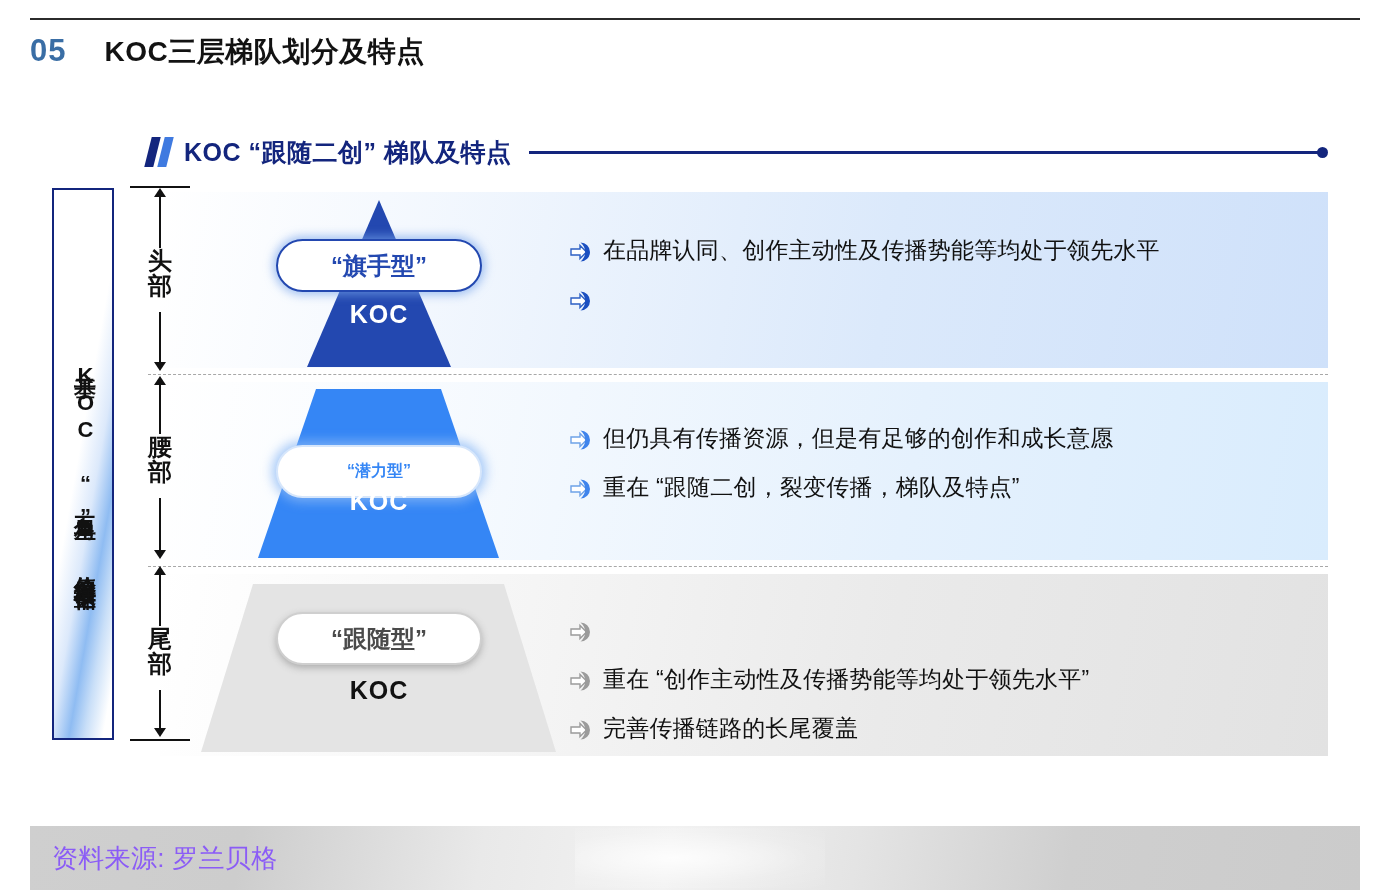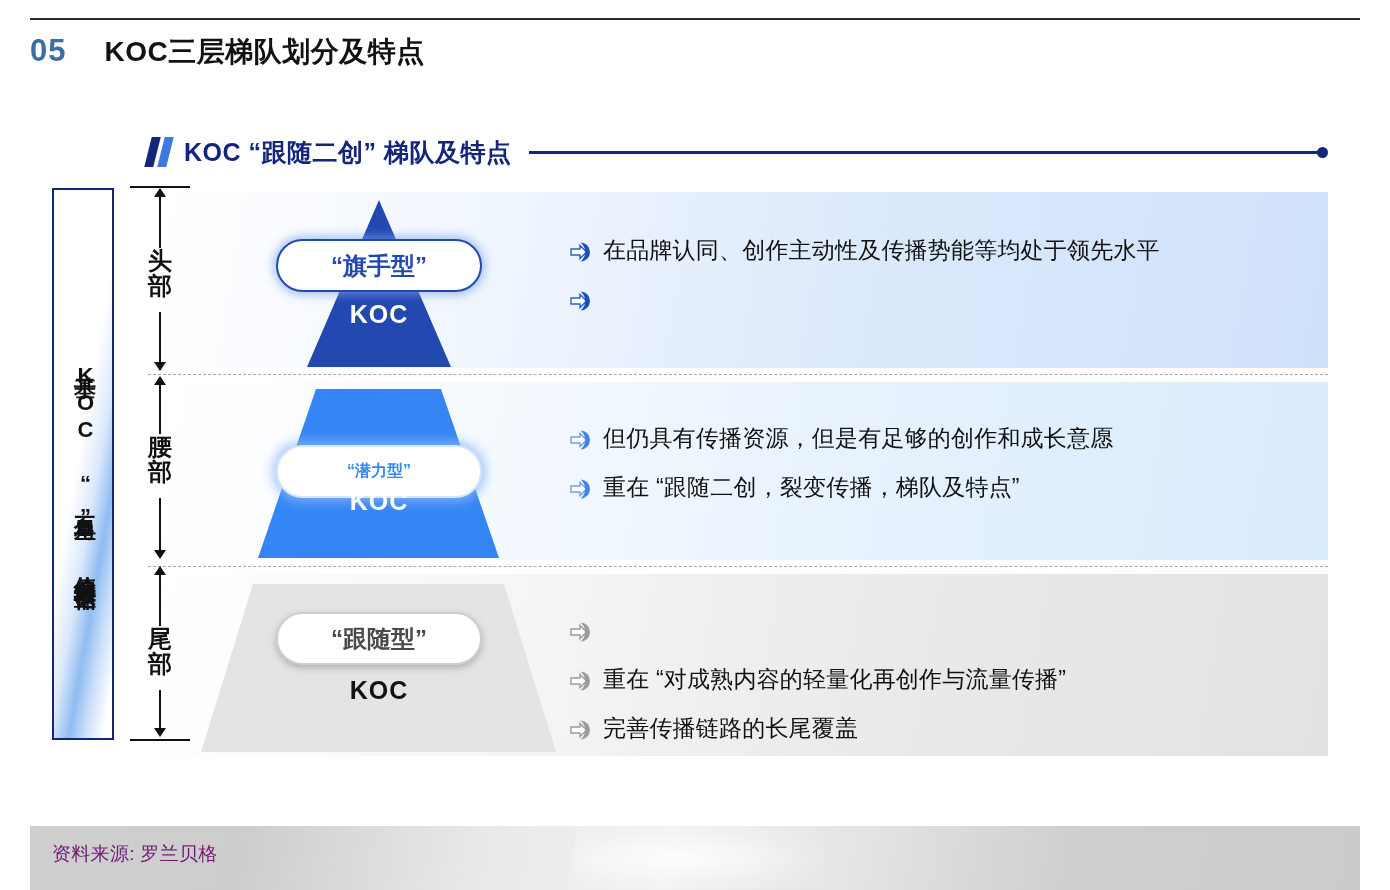--- a/index.html
+++ b/index.html
@@ -324,22 +324,22 @@
     width: 250px;
     height: 60px;
     background: radial-gradient(ellipse at 40% 50%,
         rgba(255,255,255,0.85) 0%, rgba(255,255,255,0.15) 62%,
         rgba(255,255,255,0) 100%);
   }
   .footer-text {
     position: absolute;
     left: 52px;
     top: 841px;
-    font-size: 19px;
-    color: #701a75;
+    font-size: 26px;
+    color: #8b5cf6;
     letter-spacing: 0.3px;
   }
 </style>
 </head>
 <body>
 
 <div class="top-rule"></div>
 
 <div class="slide-header">
   <div class="slide-number">05</div>
@@ -460,21 +460,21 @@
       </svg>
     </span>
   </div>
   <div class="bullet-row">
     <span class="bullet-icon">
       <svg width="26" height="26" viewBox="0 0 26 26">
         <path d="M3 10 L12 10 L12 6.5 L18.5 13 L12 19.5 L12 16 L3 16 Z" fill="#ffffff" stroke="#9b9b9b" stroke-width="1.4"></path>
         <path d="M12.5 3.5 A9.5 9.5 0 0 1 12.5 22.5 A12 12 0 0 0 12.5 3.5 Z" fill="#9b9b9b"></path>
       </svg>
     </span>
-    <span class="bullet-text">重在 “对成熟内容的轻量化再创作与流量传播”</span>
+    <span class="bullet-text">重在 “创作主动性及传播势能等均处于领先水平”</span>
   </div>
   <div class="bullet-row">
     <span class="bullet-icon">
       <svg width="26" height="26" viewBox="0 0 26 26">
         <path d="M3 10 L12 10 L12 6.5 L18.5 13 L12 19.5 L12 16 L3 16 Z" fill="#ffffff" stroke="#9b9b9b" stroke-width="1.4"></path>
         <path d="M12.5 3.5 A9.5 9.5 0 0 1 12.5 22.5 A12 12 0 0 0 12.5 3.5 Z" fill="#9b9b9b"></path>
       </svg>
     </span>
     <span class="bullet-text">完善传播链路的长尾覆盖</span>
   </div>

